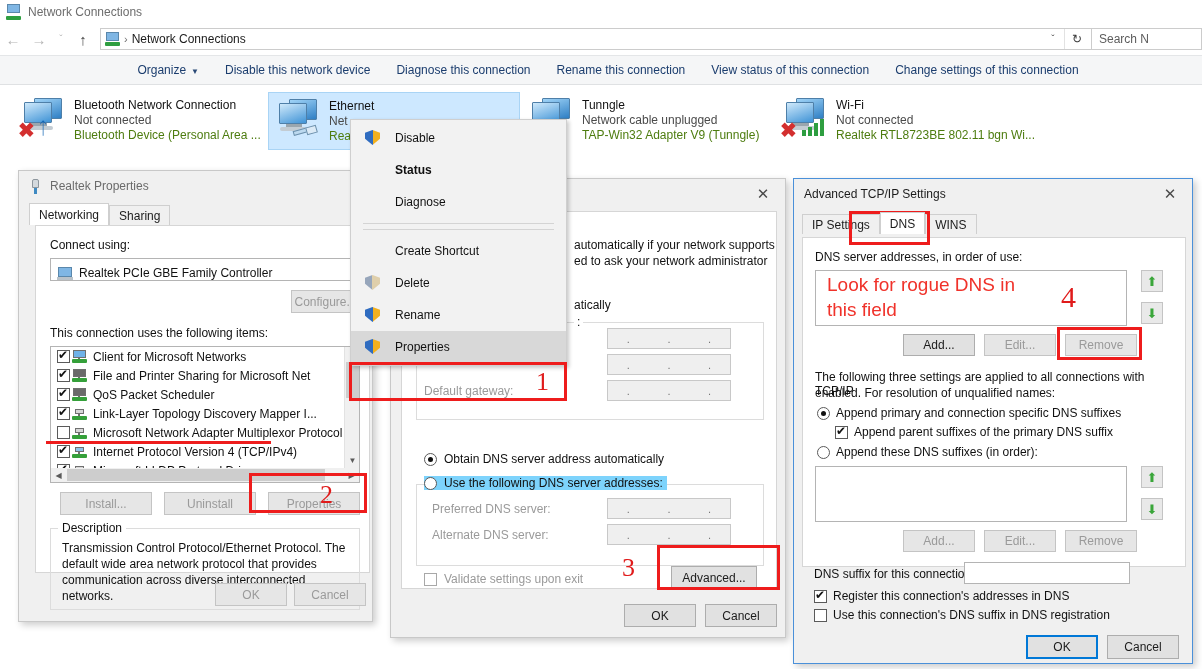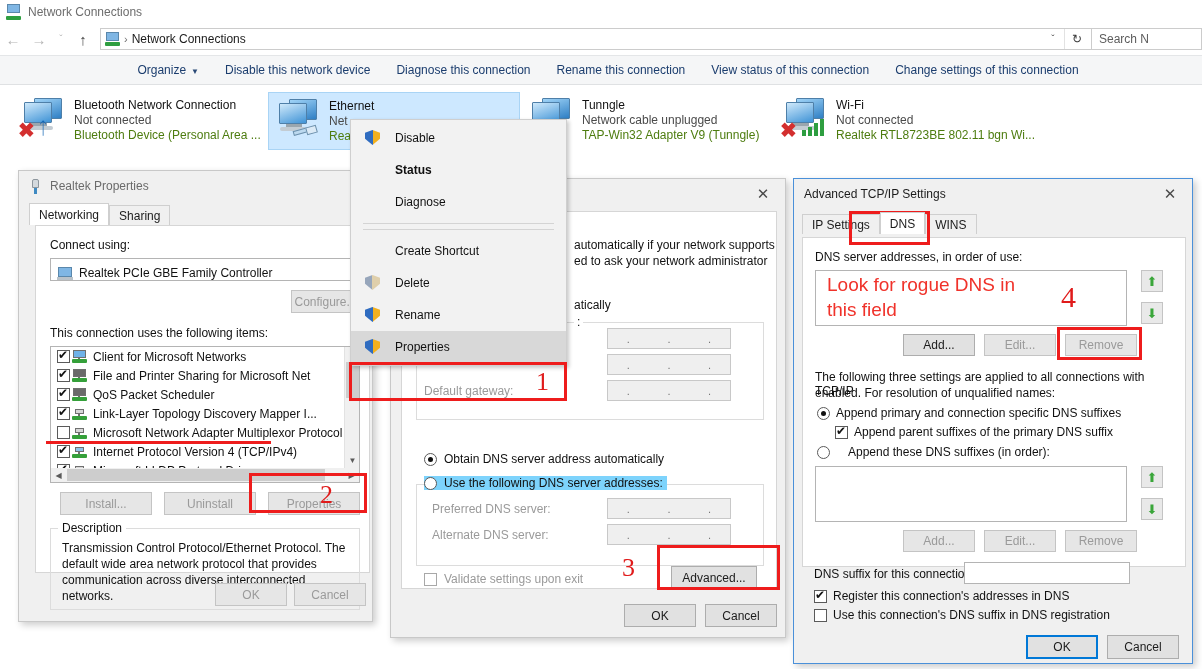--- a/index.html
+++ b/index.html
@@ -520,21 +520,21 @@
     <div class="lbl" style="position:absolute;left:12px;top:148px;">enabled. For resolution of unqualified names:</div>
 
     <div style="position:absolute;left:14px;top:168px;display:flex;align-items:center;gap:6px;">
       <span class="rdo on"></span>
       <span class="lbl">Append primary and connection specific DNS suffixes</span>
     </div>
     <div style="position:absolute;left:32px;top:187px;display:flex;align-items:center;gap:6px;">
       <span class="cbx on"></span>
       <span class="lbl">Append parent suffixes of the primary DNS suffix</span>
     </div>
-    <div style="position:absolute;left:14px;top:207px;display:flex;align-items:center;gap:18px;">
+    <div style="position:absolute;left:14px;top:207px;display:flex;align-items:center;gap:6px;">
       <span class="rdo"></span>
       <span class="lbl">Append these DNS suffixes (in order):</span>
     </div>
 
     <div class="field" style="position:absolute;left:12px;top:228px;width:312px;height:56px;"></div>
     <div class="spin" style="position:absolute;left:338px;top:228px;">⬆</div>
     <div class="spin" style="position:absolute;left:338px;top:260px;">⬇</div>
 
     <div class="btn dis" style="position:absolute;left:100px;top:292px;width:72px;height:22px;">Add...</div>
     <div class="btn dis" style="position:absolute;left:181px;top:292px;width:72px;height:22px;">Edit...</div>

